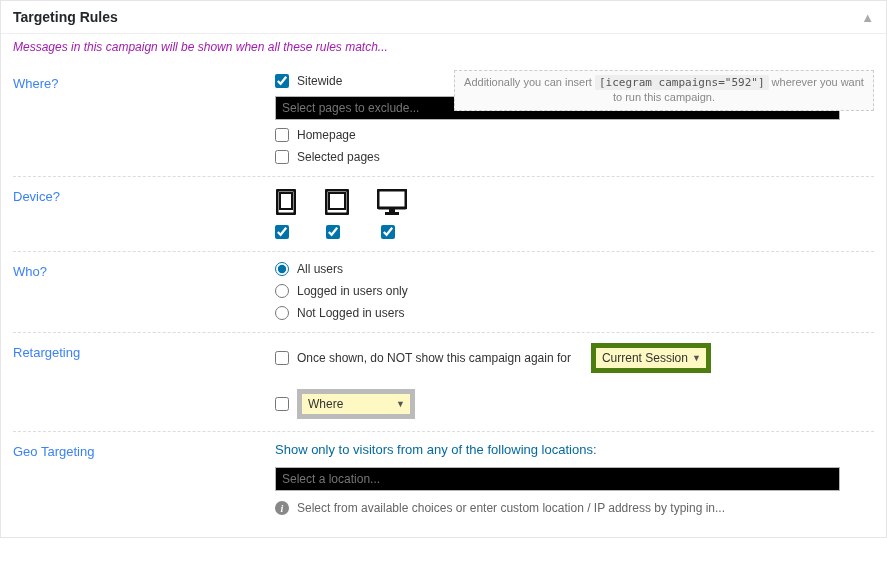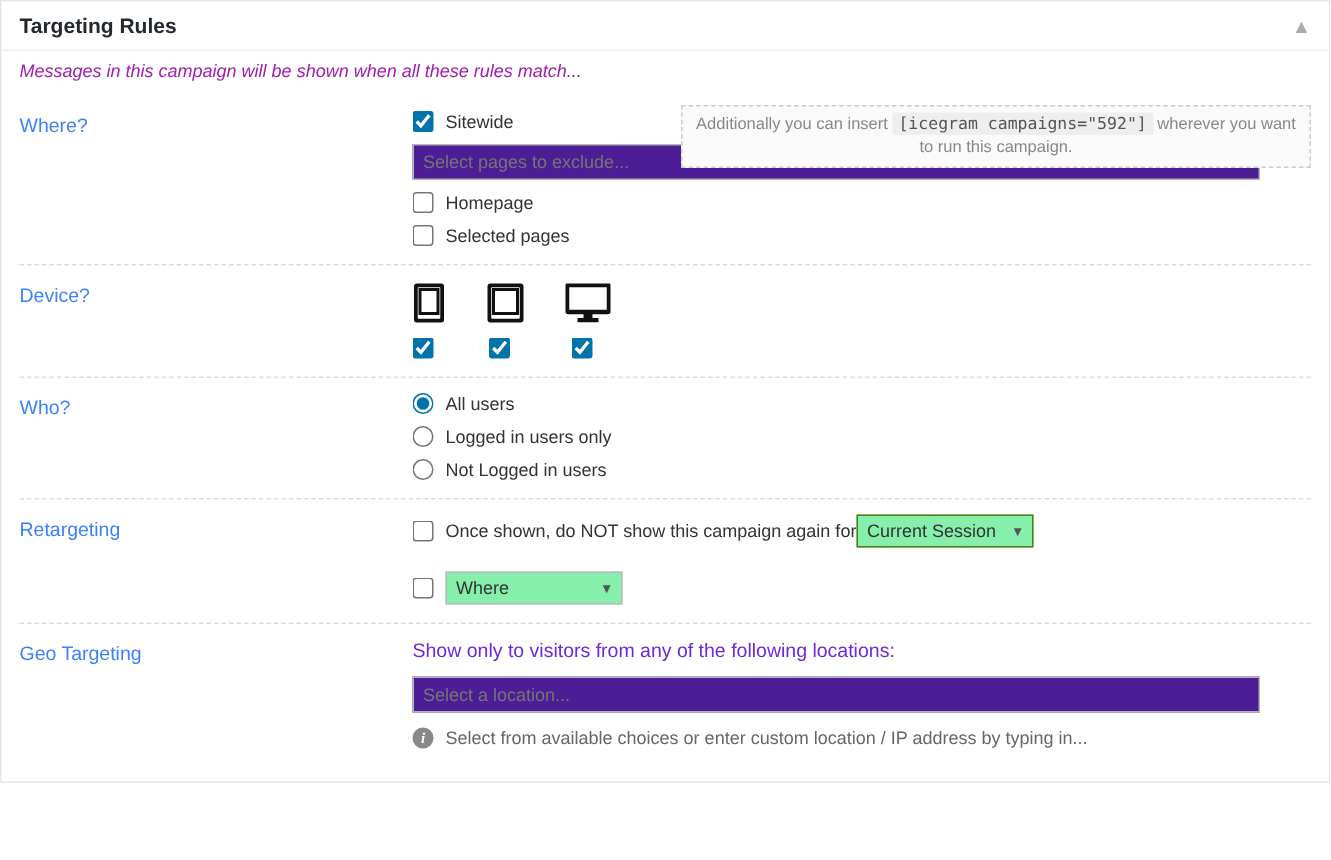--- a/index.html
+++ b/index.html
@@ -94,21 +94,21 @@
     border-radius: 2px;
     font-size: 11px;
     color: #555;
   }
   .text-input {
     width: 565px;
     border: 1px solid #b5b5b5;
     padding: 4px 6px;
     font-size: 12px;
     color: #888;
-    background: #4c1d95;
+    background: #000000;
     font-family: inherit;
   }
   .devices {
     display: flex;
     gap: 28px;
     align-items: flex-start;
     padding-top: 2px;
   }
   .device-col {
     display: flex;
@@ -116,41 +116,41 @@
     align-items: center;
   }
   .device-icon {
     display: inline-flex;
     align-items: center;
     justify-content: center;
     margin-bottom: 10px;
   }
   .device-icon svg { display: block; }
   .select-box {
-    border: 1px solid #4d7c0f;
-    background: #86efac;
+    border: 5px solid #4d7c0f;
+    background: #fef9c3;
     padding: 3px 18px 3px 6px;
     font-size: 12px;
     color: #333;
     cursor: pointer;
     position: relative;
     display: inline-block;
     min-width: 118px;
   }
   .select-box.gray { border-color: #bbb; }
   .select-caret {
     position: absolute;
     right: 5px;
     top: 50%;
     transform: translateY(-50%);
     font-size: 9px;
     color: #555;
   }
   .geo-sub {
-    color: #6d28d9;
+    color: #0369a1;
     font-size: 13px;
     margin-bottom: 10px;
   }
   .hint-row {
     display: flex;
     align-items: center;
     gap: 8px;
     margin-top: 10px;
     color: #666;
     font-size: 12px;
@@ -259,21 +259,21 @@
           <span class="opt-label">Not Logged in users</span>
         </div>
       </div>
     </div>
 
     <div class="section">
       <div class="section-label">Retargeting</div>
       <div class="section-body">
         <div class="row" style="margin-bottom:16px;">
           <input type="checkbox" style="">
-          <span class="opt-label" style="margin-right:0;">Once shown, do NOT show this campaign again for</span>
+          <span class="opt-label" style="margin-right:20px;">Once shown, do NOT show this campaign again for</span>
           <span class="select-box">
             <span>Current Session</span>
             <span class="select-caret">▼</span>
           </span>
         </div>
         <div class="row">
           <input type="checkbox" style="">
           <span class="select-box gray">
             <span>Where</span>
             <span class="select-caret">▼</span>

